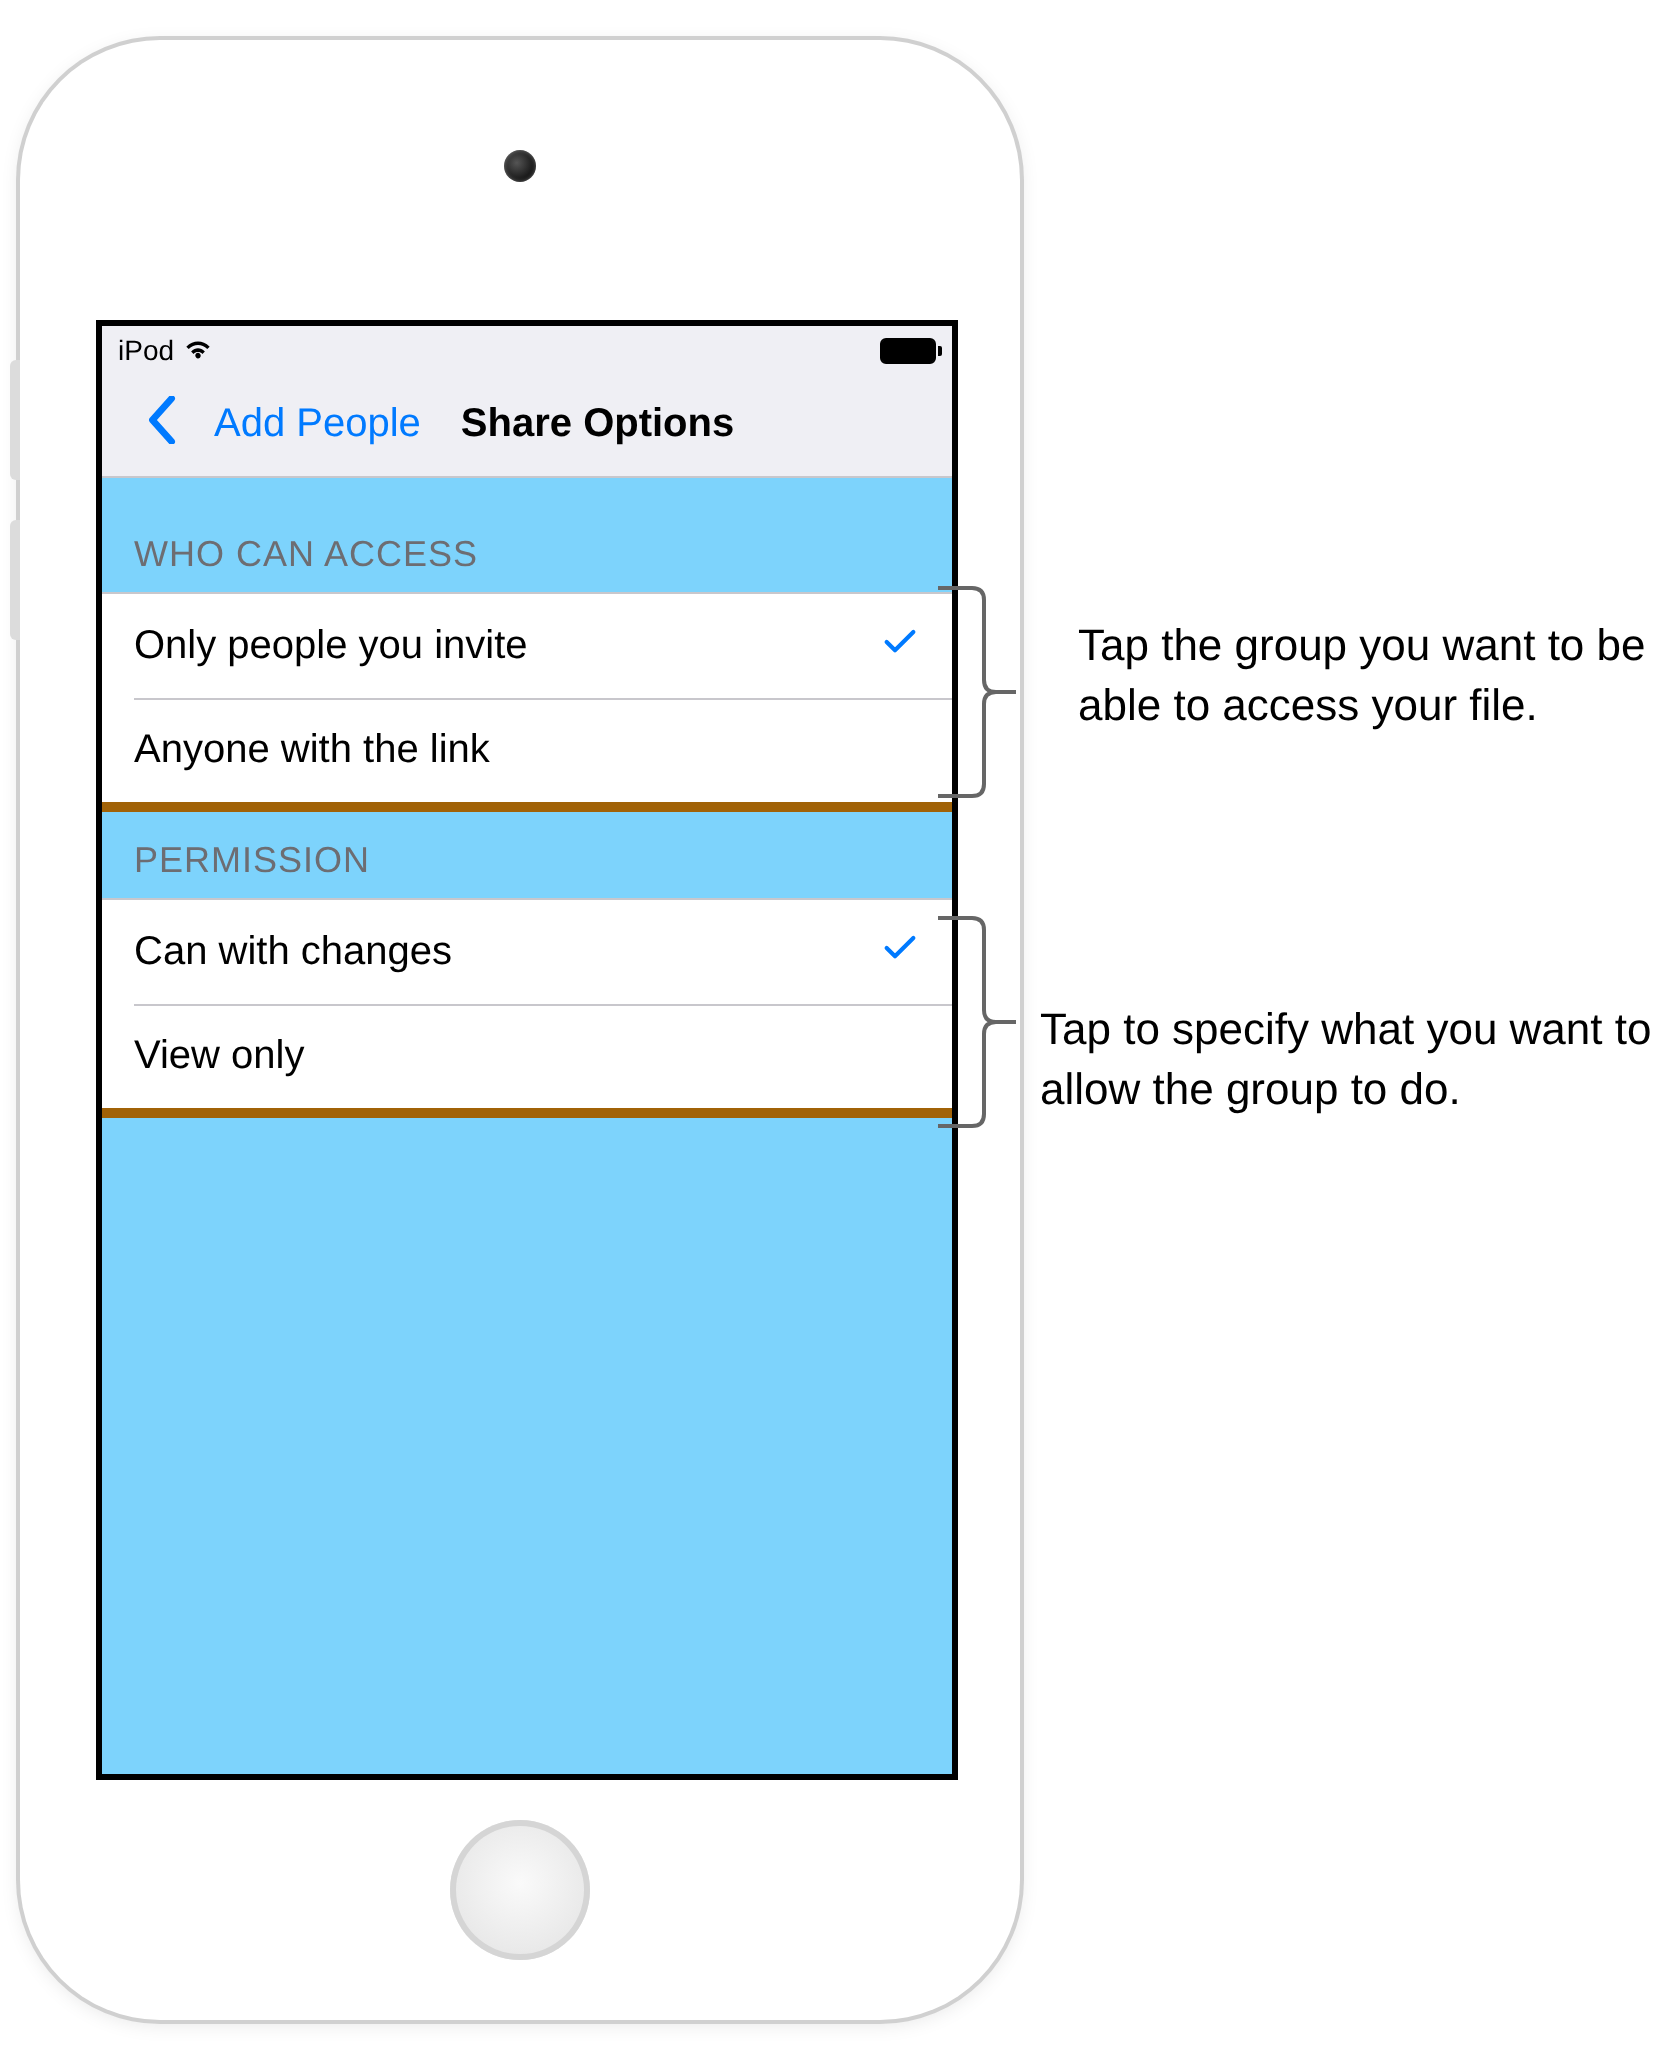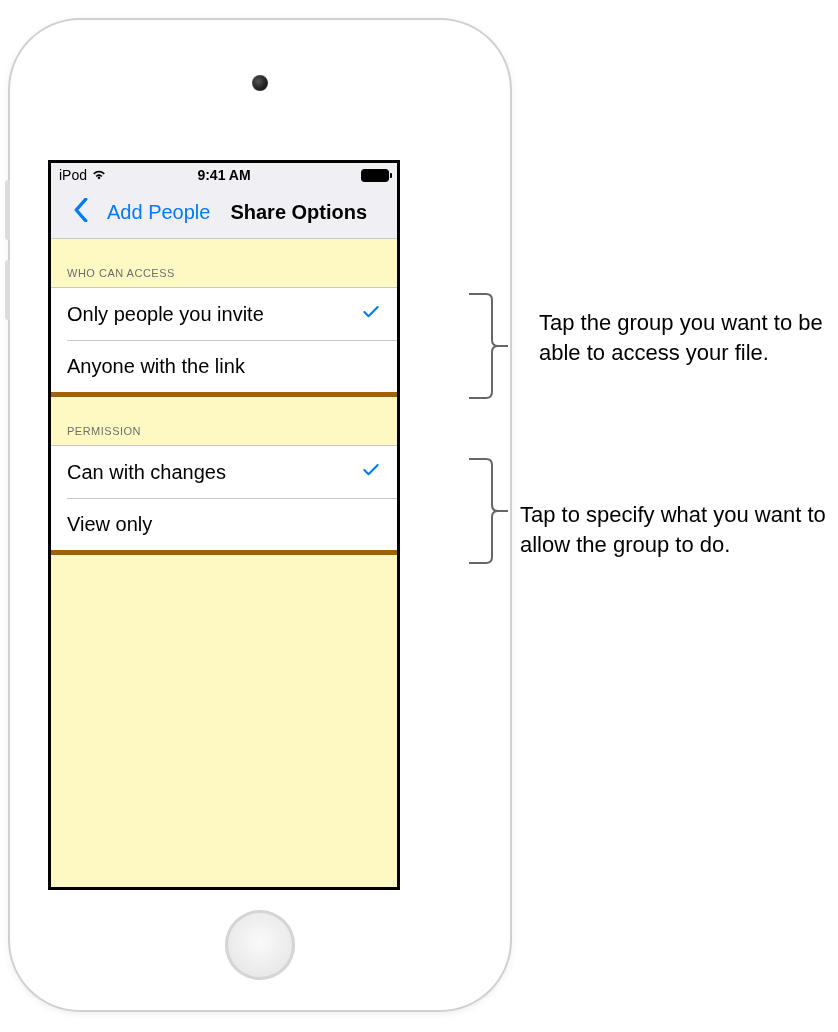--- a/index.html
+++ b/index.html
@@ -46,23 +46,23 @@
     height: 70px;
     border-radius: 50%;
     background: radial-gradient(circle at 50% 45%, #fafafa 0%, #e8e8e8 70%, #dcdcdc 100%);
     box-shadow: inset 0 0 0 3px #d5d5d5;
   }
 
   .screen {
     position: absolute;
     top: 140px;
     left: 38px;
-    width: 352px;
+    width: 431px;
     height: 730px;
-    background: #fef9c3;
+    background: #7dd3fc;
     border: 3px solid #000;
     overflow: hidden;
   }
 
   
   .status-bar {
     display: flex;
     align-items: center;
     justify-content: space-between;
     height: 24px;
@@ -109,27 +109,27 @@
   .nav-title {
     font-size: 20px;
     font-weight: 600;
     color: #000;
     margin-left: 20px;
   }
 
   
   .content { }
   .section-header {
-    font-size: 11px;
+    font-size: 18px;
     color: #6d6d72;
     text-transform: uppercase;
     padding: 28px 16px 8px 16px;
     letter-spacing: 0.5px;
   }
-  .section-header.tight { }
+  .section-header.tight { padding-top: 14px; }
   .cell-group {
     background: #ffffff;
     border-top: 1px solid #c8c7cc;
     border-bottom: 5px solid #a16207;
   }
   .cell {
     display: flex;
     align-items: center;
     justify-content: space-between;
     min-height: 52px;
@@ -178,21 +178,20 @@
 
     <div class="status-bar">
       <div class="status-left">
         <span class="carrier">iPod</span>
         <span>
           <svg viewBox="0 0 20 16">
               <path d="M10 14.5c.9 0 1.7-.8 1.7-1.7S10.9 11 10 11s-1.7.8-1.7 1.7.8 1.8 1.7 1.8zm-4.3-4.3l1.5 1.5c.8-.8 1.8-1.2 2.8-1.2s2 .4 2.8 1.2l1.5-1.5C12.9 8.8 11.5 8.2 10 8.2s-2.9.6-4.3 2zm-3-3l1.5 1.5C6 7 7.9 6.2 10 6.2s4 .8 5.8 2.5l1.5-1.5C15 4.9 12.6 4 10 4S5 4.9 2.7 7.2z" fill="#000"></path>
             </svg>
         </span>
       </div>
-      <div class="status-center">9:41 AM</div>
       <div class="status-right">
         <div class="battery">
             <div class="battery-fill"></div>
           </div>
       </div>
     </div>
 
     <div class="nav-bar">
       <div class="back-button">
         <span>

